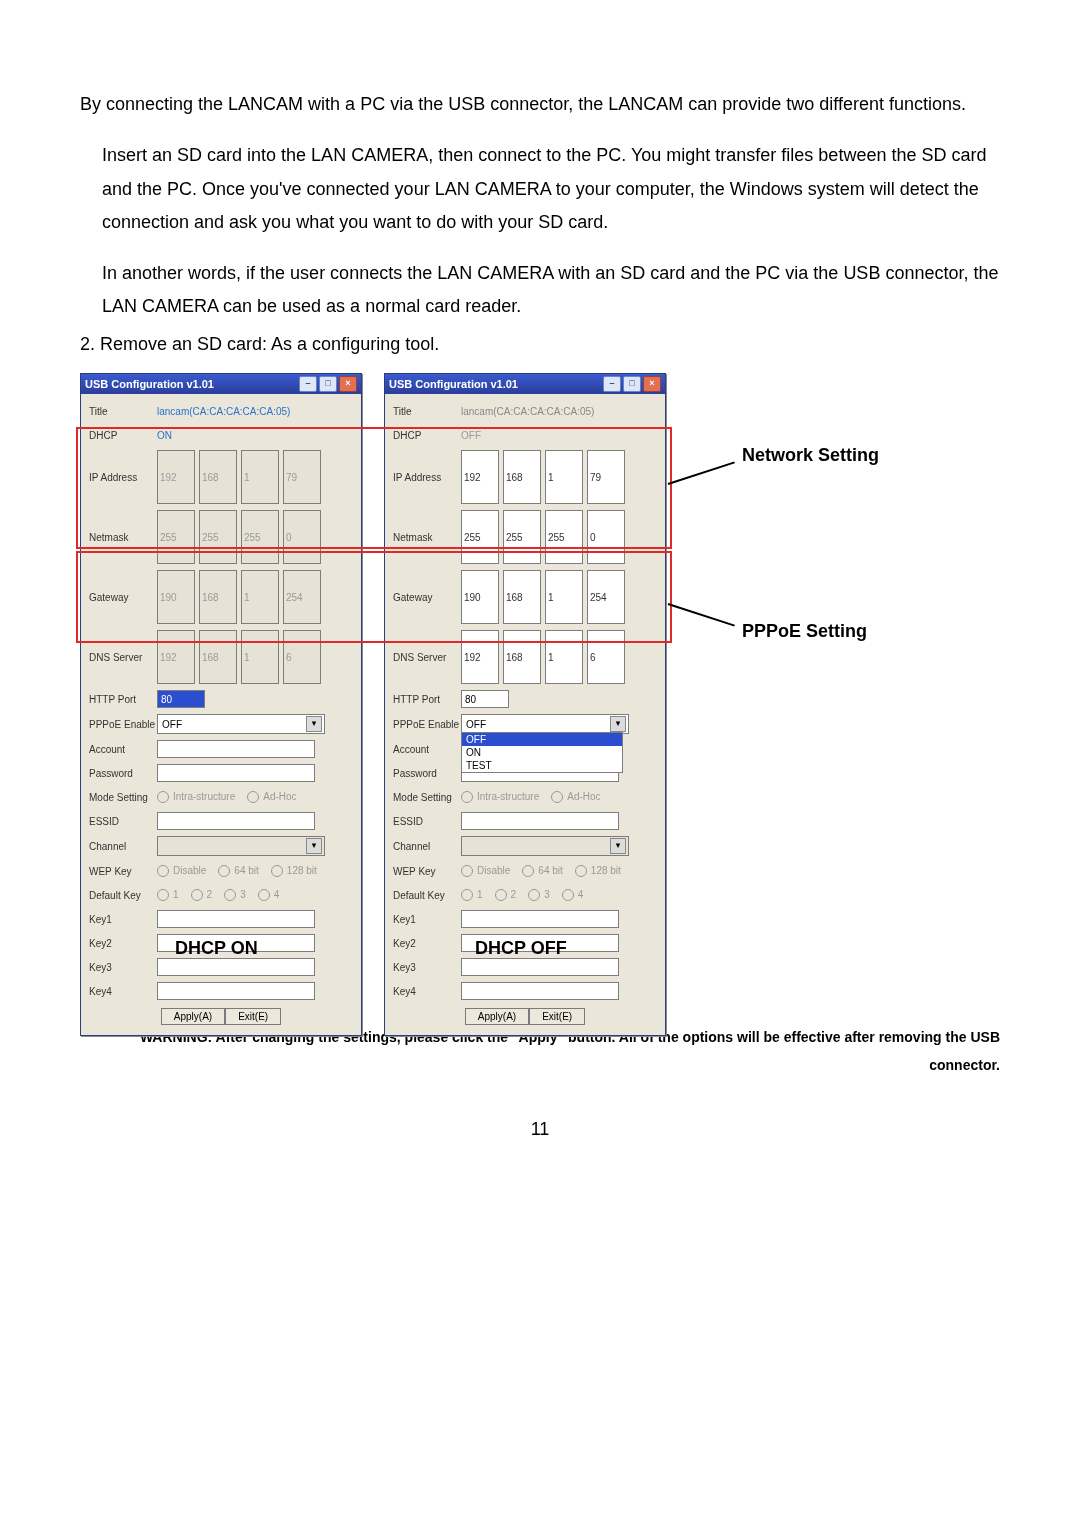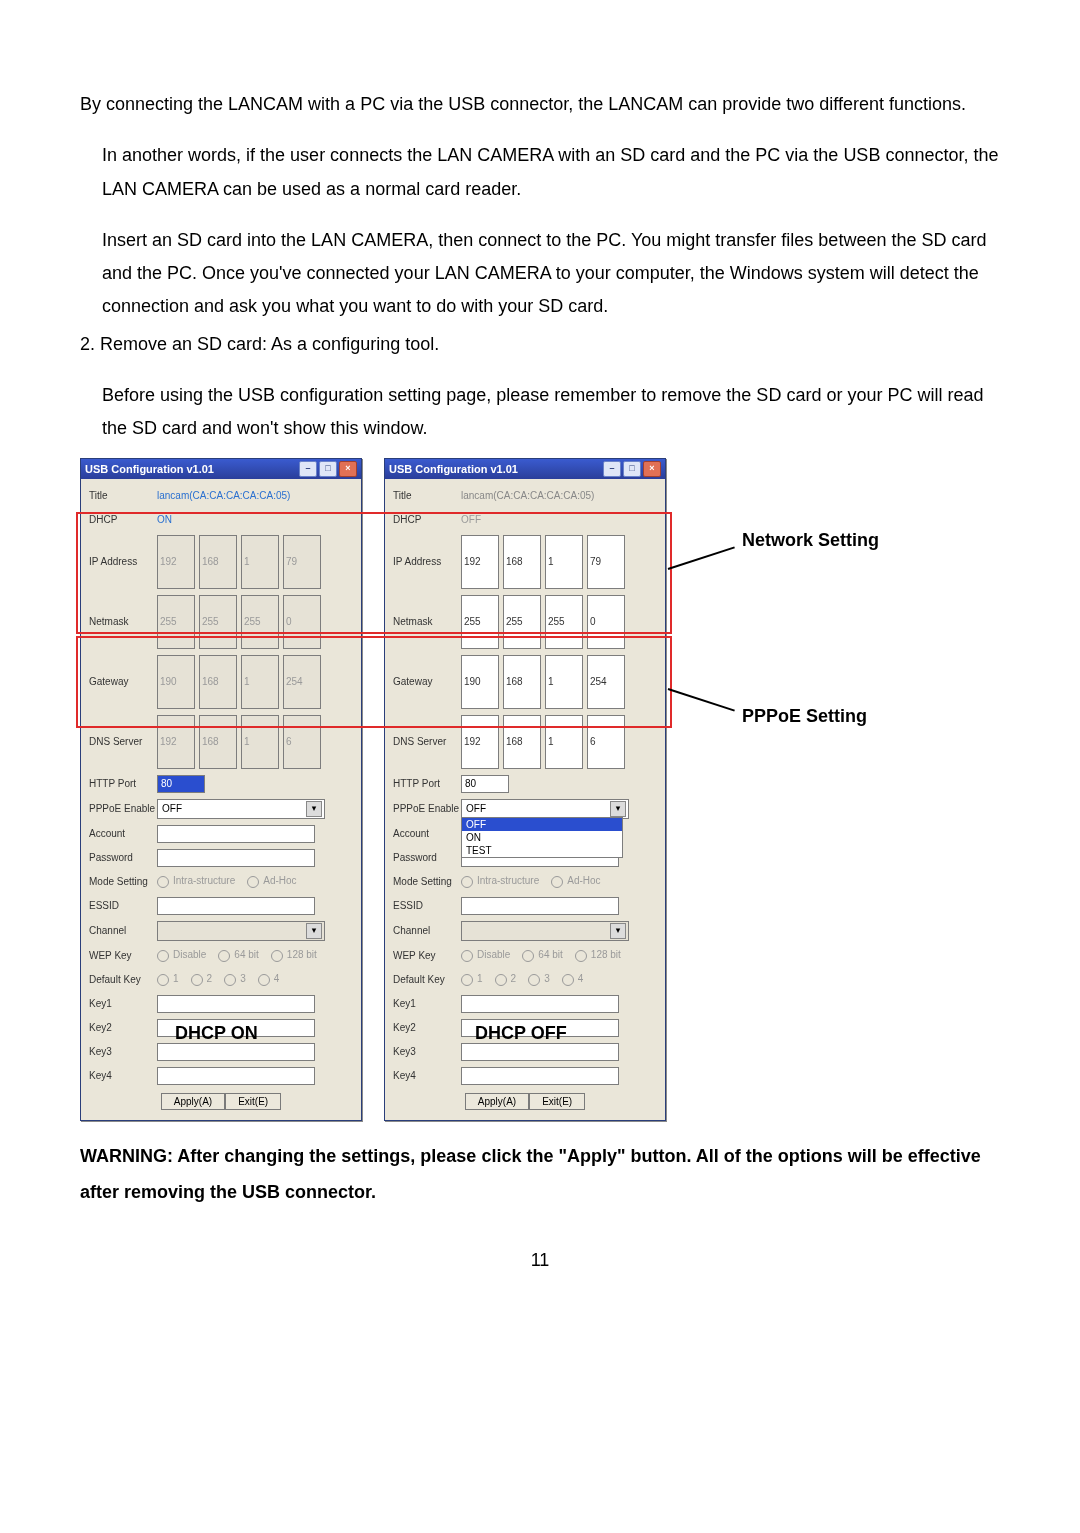--- a/index.html
+++ b/index.html
@@ -164,43 +164,42 @@
     height:2px;
     background:#000;
   }
   .below-caption {
     position:absolute;
     font-weight:bold;
     font-size:18px;
   }
   .warning {
     font-weight:bold;
-    font-size:18px;
-    text-align:left;
+    font-size:14px;
+    text-align:right;
     line-height:2.0;
-    margin-top: 70px;
+    margin-top: 40px;
   }
   .pagenum {
     text-align:center;
     font-size:18px;
     margin-top:40px;
   }
 </style>
 </head>
 <body>
 
 <div class="page">
 
   <p class="body-text">By connecting the LANCAM with a PC via the USB connector, the LANCAM can provide two different functions.</p>
 
+  <p class="body-text indent">Insert an SD card into the LAN CAMERA, then connect to the PC. You might transfer files between the SD card and the PC. Once you've connected your LAN CAMERA to your computer, the Windows system will detect the connection and ask you what you want to do with your SD card.</p>
   <p class="body-text indent">In another words, if the user connects the LAN CAMERA with an SD card and the PC via the USB connector, the LAN CAMERA can be used as a normal card reader.</p>
-  <p class="body-text indent">Insert an SD card into the LAN CAMERA, then connect to the PC. You might transfer files between the SD card and the PC. Once you've connected your LAN CAMERA to your computer, the Windows system will detect the connection and ask you what you want to do with your SD card.</p>
 
   <div class="list-item">2. Remove an SD card: As a configuring tool.</div>
-  <p class="body-text indent">Before using the USB configuration setting page, please remember to remove the SD card or your PC will read the SD card and won't show this window.</p>
 
   <div class="figure-area">
 
     <div class="win" style="left:0px; top:0px;">
       <div class="win-title">
         <span>USB Configuration v1.01</span>
         <div class="win-ctrls">
           <div class="win-btn">–</div>
           <div class="win-btn">□</div>
           <div class="win-btn close">×</div>

